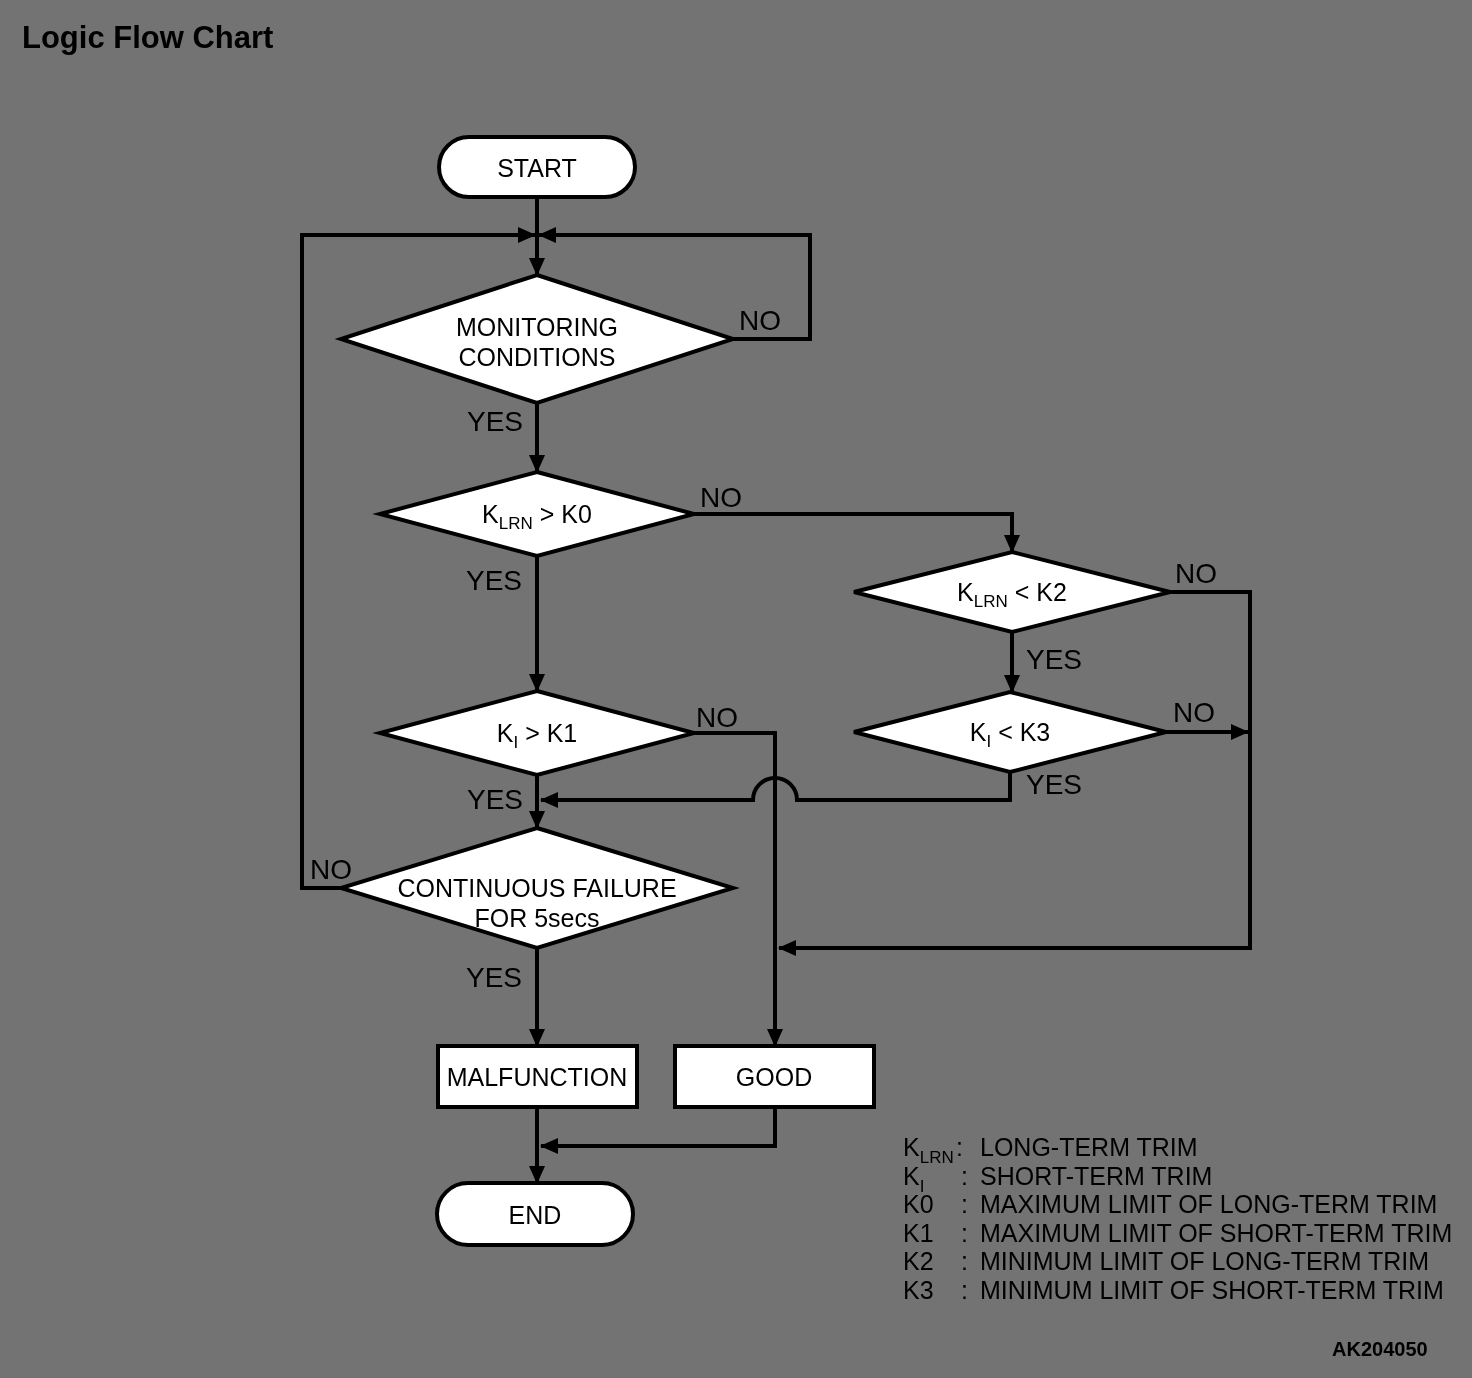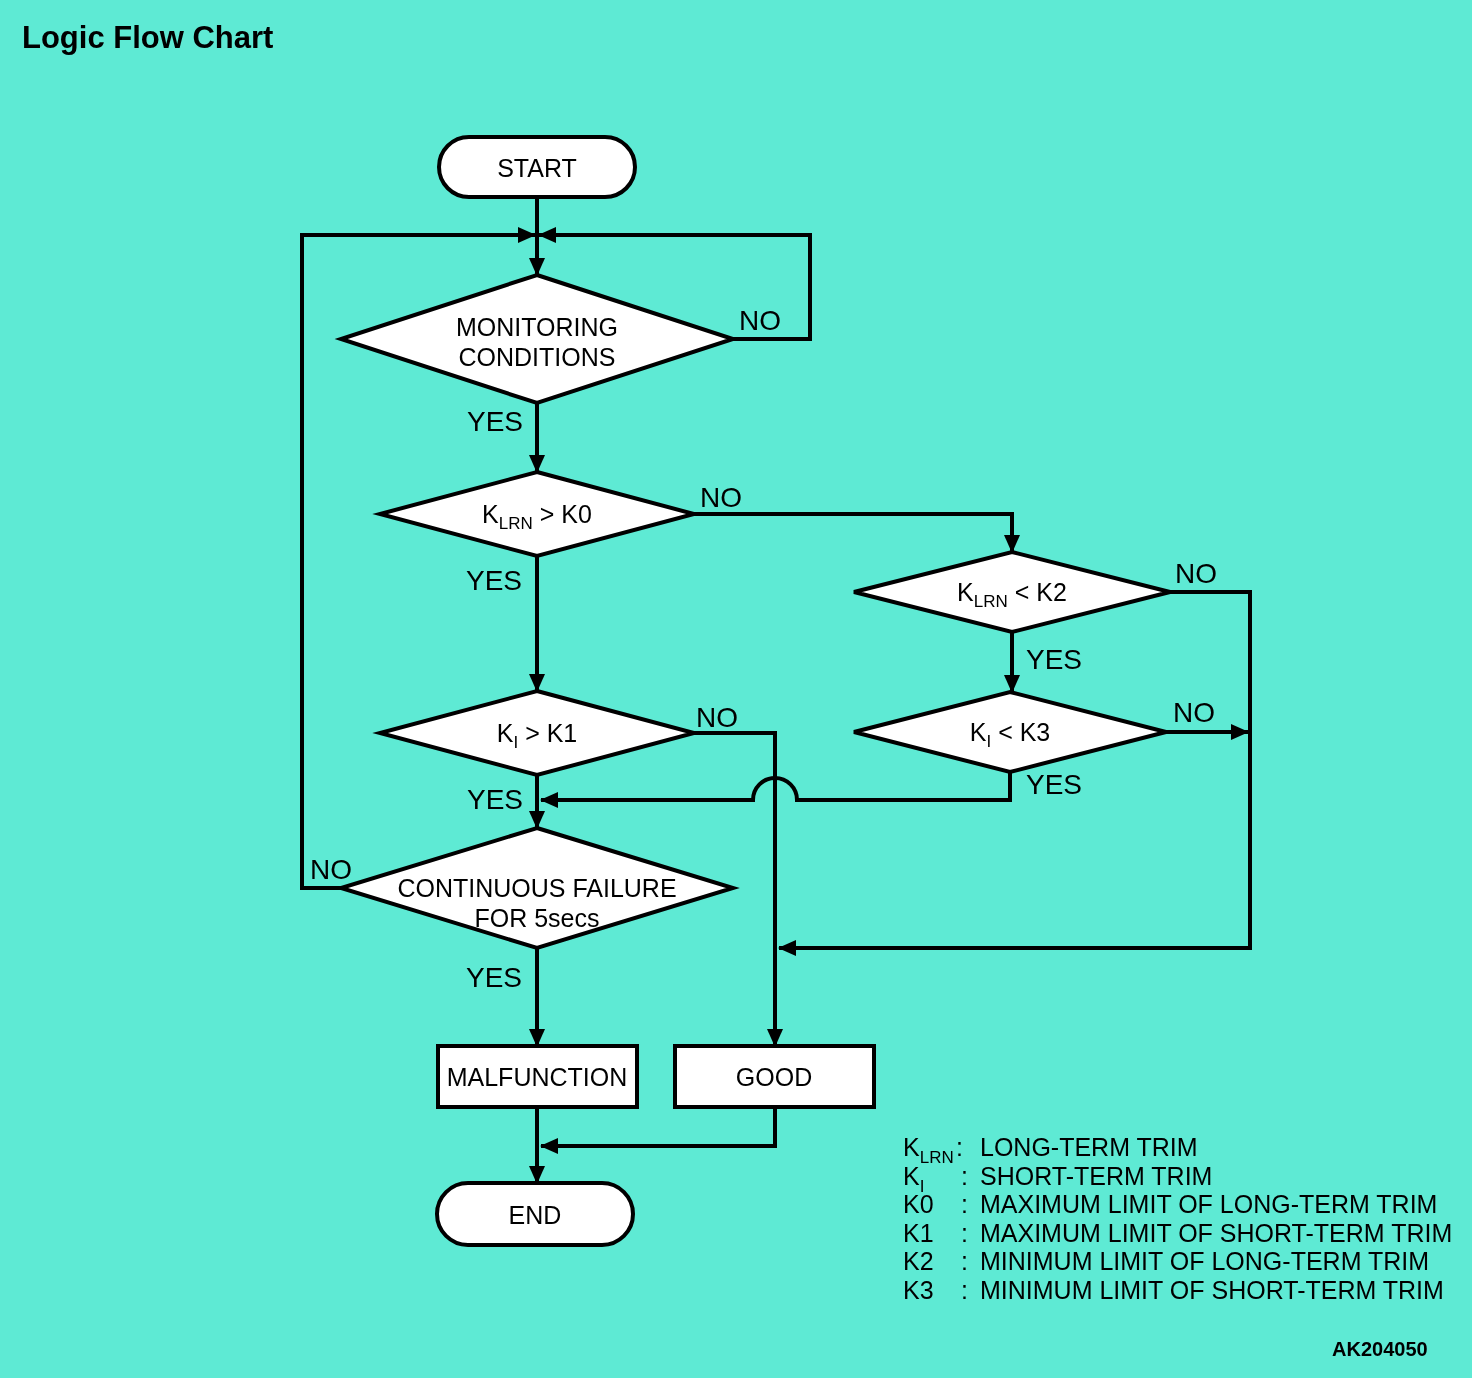--- a/index.html
+++ b/index.html
@@ -1,16 +1,16 @@
 <!DOCTYPE html>
 <html><head>
 <meta charset="utf-8">
 <style>
   html,body{margin:0;padding:0;background:#ffffff;}
-  .page{position:relative;width:1472px;height:1378px;background:#5eead4;overflow:hidden;}
+  .page{position:relative;width:1472px;height:1378px;background:#737373;overflow:hidden;}
   svg{display:block;font-family:"Liberation Sans","DejaVu Sans",sans-serif;}
   .shape{fill:#ffffff;stroke:#000000;stroke-width:4;}
   .edge{fill:none;stroke:#000000;stroke-width:4;}
   text{fill:#000000;font-family:"Liberation Sans","DejaVu Sans",sans-serif;}
   .node-label{font-size:25px;text-anchor:middle;}
   .edge-label{font-size:28px;text-anchor:middle;}
   .sub{font-size:17px;}
   .page-title{font-size:31px;font-weight:bold;text-anchor:start;}
   .legend-text{font-size:25px;text-anchor:start;}
   .fig-code{font-size:20px;font-weight:bold;text-anchor:start;}

